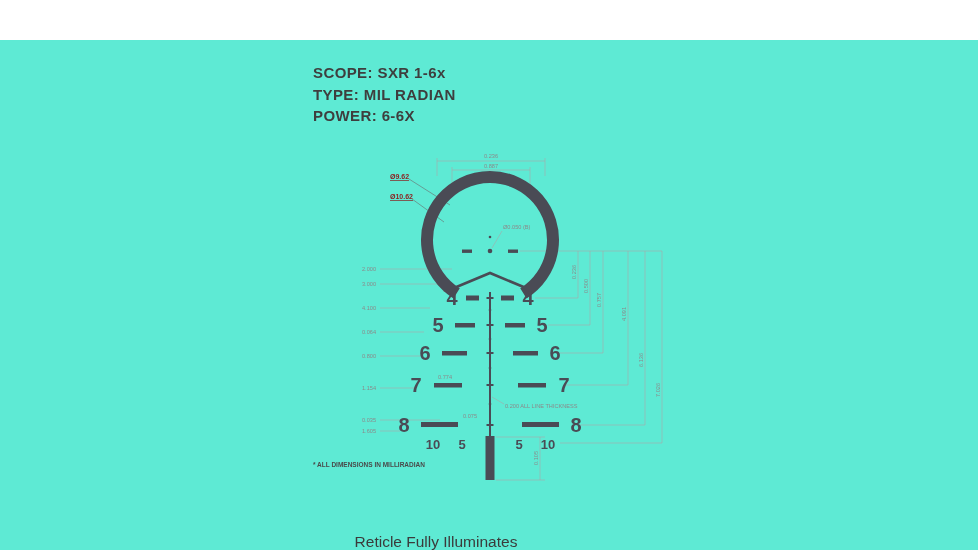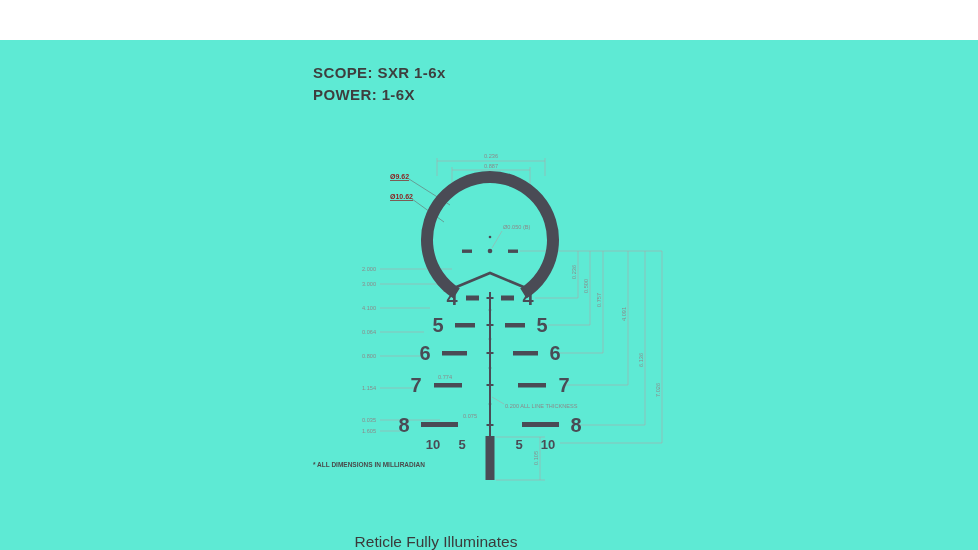--- a/index.html
+++ b/index.html
@@ -20,21 +20,22 @@
   .red-callout{fill:#8b1f1f;font-size:7px;font-weight:bold;text-decoration:underline;}
   .note{fill:#4a4a4a;font-size:6.5px;font-weight:bold;}
 </style>
 </head>
 <body>
 
 <div class="page">
 
   <div class="spec-header">
     <div>SCOPE: SXR 1-6x</div>
-    <div>POWER: 1-6X</div>
+    <div>TYPE: MIL RADIAN</div>
+    <div>POWER: 6-6X</div>
   </div>
 
   <svg width="978" height="550" viewBox="0 0 978 550">
 
     <g>
 
       <line class="dim-line" x1="437" y1="121" x2="545" y2="121"></line>
       <line class="dim-line" x1="437" y1="118" x2="437" y2="136"></line>
       <line class="dim-line" x1="545" y1="118" x2="545" y2="136"></line>
       <line class="dim-line" x1="452" y1="130" x2="530" y2="130"></line>

